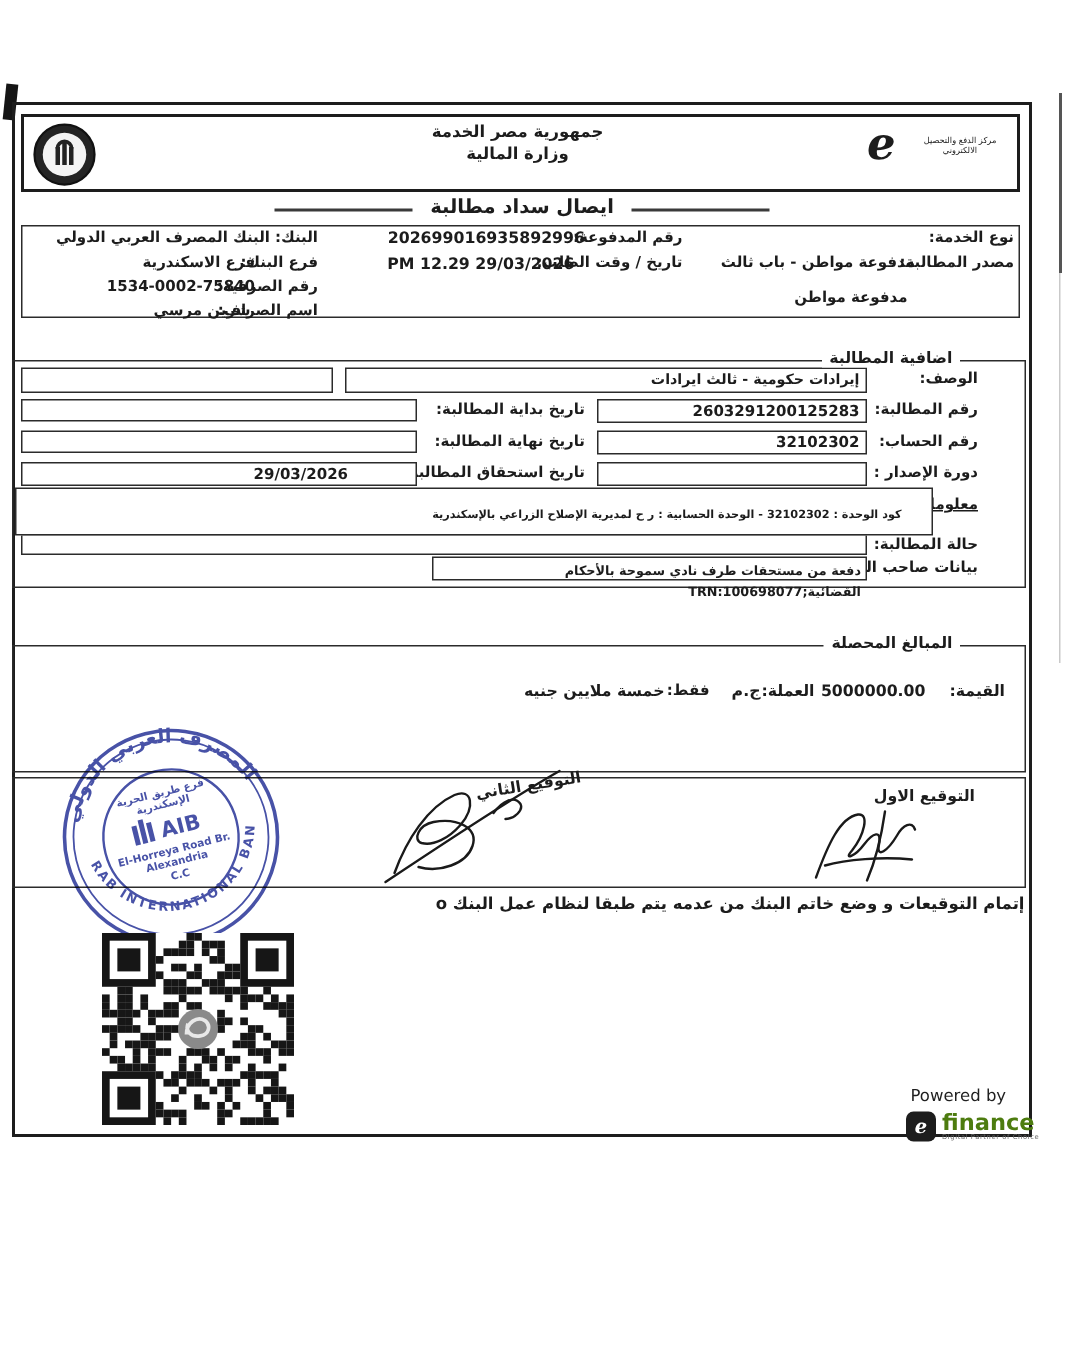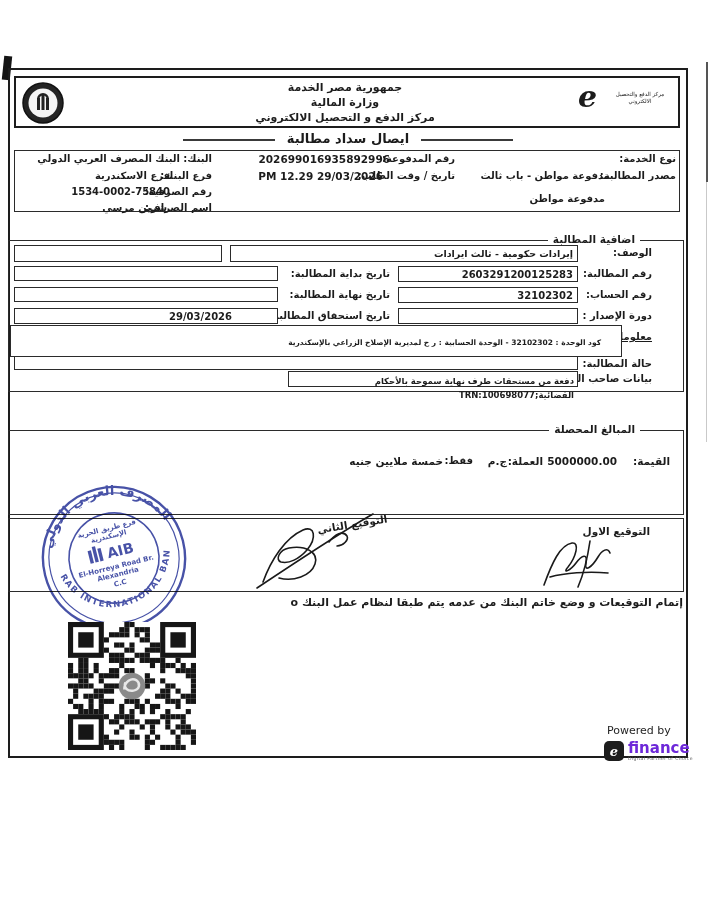--- a/index.html
+++ b/index.html
@@ -33,21 +33,20 @@
     <rect x="19.5" y="13" width="3" height="15"></rect>
     <rect x="24" y="16" width="3" height="12"></rect>
     <path d="M15 17 a6 6 0 0 1 12 0 l-2.5 0 a3.5 3.5 0 0 0 -7 0 z"></path>
   </g>
   <circle cx="21" cy="21" r="20" fill="none" stroke="#111" stroke-width="1.5"></circle>
 </svg>
 
 <div class="ab" style="left:220px;top:80px;width:250px;text-align:center;direction:rtl;font-weight:bold;font-size:11px;line-height:15px;">
   <div>جمهورية مصر الخدمة</div>
   <div>وزارة المالية</div>
-  <div>مركز الدفع و التحصيل الالكتروني</div>
 </div>
 
 <div class="ab" style="left:578px;top:82px;width:95px;">
   <span style="font-family:'DejaVu Serif',serif;font-style:italic;font-weight:bold;font-size:30px;line-height:30px;float:left;">e</span>
   <span class="ab" style="left:34px;top:9px;direction:rtl;font-size:5.5px;line-height:7px;text-align:center;white-space:normal;width:56px;">
     <span>مركز الدفع والتحصيل</span><br>
     <span>الالكتروني</span>
   </span>
 </div>
 
@@ -111,21 +110,21 @@
 <span class="ab lb" style="right:68px;top:331px;text-decoration:underline;">معلومات اضافية:</span>
 <div class="bx" style="left:10px;top:325px;width:612px;height:32px;z-index:2;">
   <div class="boxtext" style="padding:10px 20px 0 0;font-size:7.5px;font-weight:bold;">كود الوحدة : 32102302 - الوحدة الحسابية : ر ح لمديرية الإصلاح الزراعي بالإسكندرية</div>
 </div>
 
 <span class="ab lb" style="right:68px;top:358px;">حالة المطالبة:</span>
 <div class="bx" style="left:14px;top:356px;width:564px;height:14px;"></div>
 
 <span class="ab lb" style="right:68px;top:373px;">بيانات صاحب الدفعة:</span>
 <div class="bx" style="left:288px;top:371px;width:290px;height:16px;">
-  <div class="boxtext" style="padding:2px 3px 0 0;font-size:8.5px;">دفعة من مستحقات طرف نهاية سموحة بالأحكام القضائية;TRN:100698077</div>
+  <div class="boxtext" style="padding:2px 3px 0 0;font-size:8.5px;">دفعة من مستحقات طرف نادي سموحة بالأحكام القضائية;TRN:100698077</div>
 </div>
 
 <div class="bx" style="left:8px;top:430px;width:676px;height:85px;border-width:1.5px;background:transparent;"></div>
 <span class="ab legend" style="right:80px;top:423px;">المبالغ المحصلة</span>
 
 <span class="ab lb" style="right:50px;top:455px;font-size:10.5px;">القيمة:</span>
 <span class="ab vl" style="right:103px;top:455px;font-size:10.5px;">5000000.00</span>
 <span class="ab lb" style="right:177px;top:455px;font-size:10.5px;">العملة:</span>
 <span class="ab vl" style="right:213px;top:455px;font-size:10.5px;">ج.م</span>
 <span class="ab lb" style="right:247px;top:455px;font-size:10px;">فقط:</span>
@@ -409,16 +408,16 @@
     <circle cx="62.5" cy="62.5" r="13" fill="#8a8a8a"></circle>
     <path d="M55 66 C55 58 62 54 67 57 C71 60 70 66 64 67 C58 68 54 64 56 59" fill="none" stroke="#e8e8e8" stroke-width="2.4"></path>
   </svg>
 
 <span class="ab" style="left:607px;top:724px;font-size:11px;color:#1f1f1f;">Powered by</span>
 <div class="ab" style="left:604px;top:741px;display:flex;align-items:flex-start;gap:4px;">
   <div style="width:20px;height:20px;background:#1d1d1d;border-radius:5px;display:flex;align-items:center;justify-content:center;">
     <span style="color:#fff;font-family:'DejaVu Serif',serif;font-style:italic;font-weight:bold;font-size:13px;line-height:13px;">e</span>
   </div>
   <div>
-    <div style="font-size:15px;font-weight:bold;color:#6d28d9;line-height:15px;">finance</div>
+    <div style="font-size:15px;font-weight:bold;color:#4d7c0f;line-height:15px;">finance</div>
     <div style="font-size:4.5px;color:#666;letter-spacing:.4px;">Digital Partner of Choice</div>
   </div>
 </div>
 
 </body></html>

